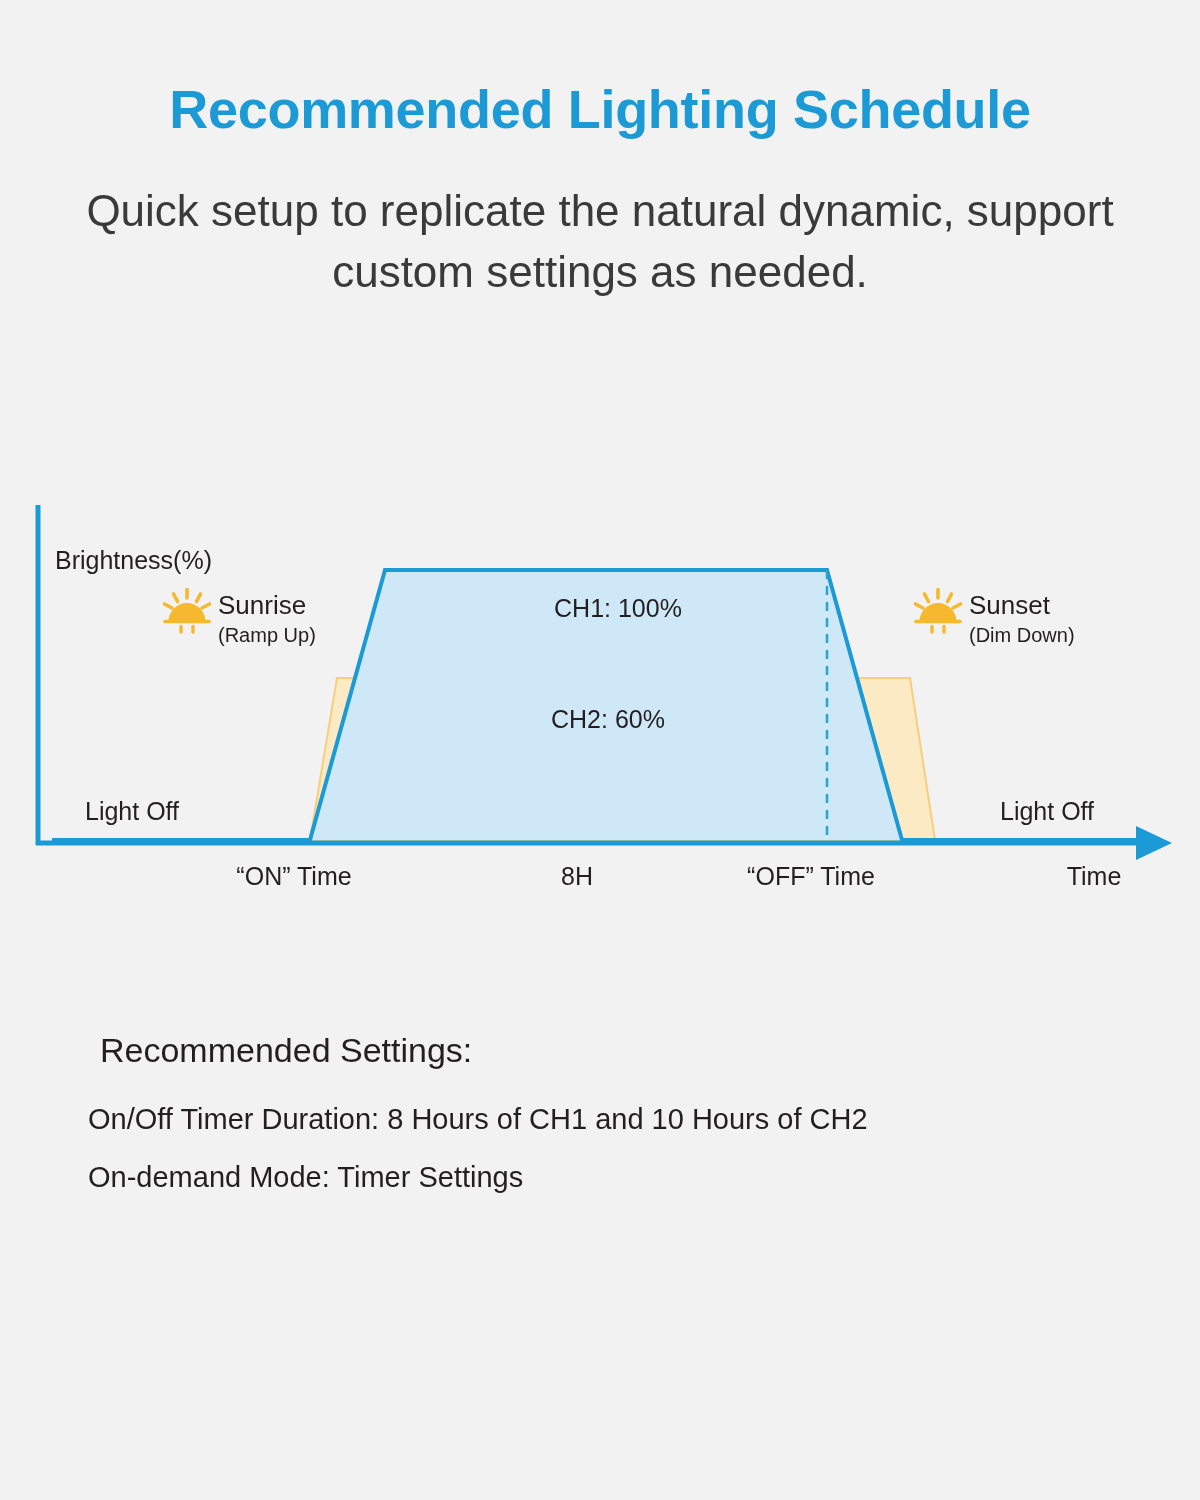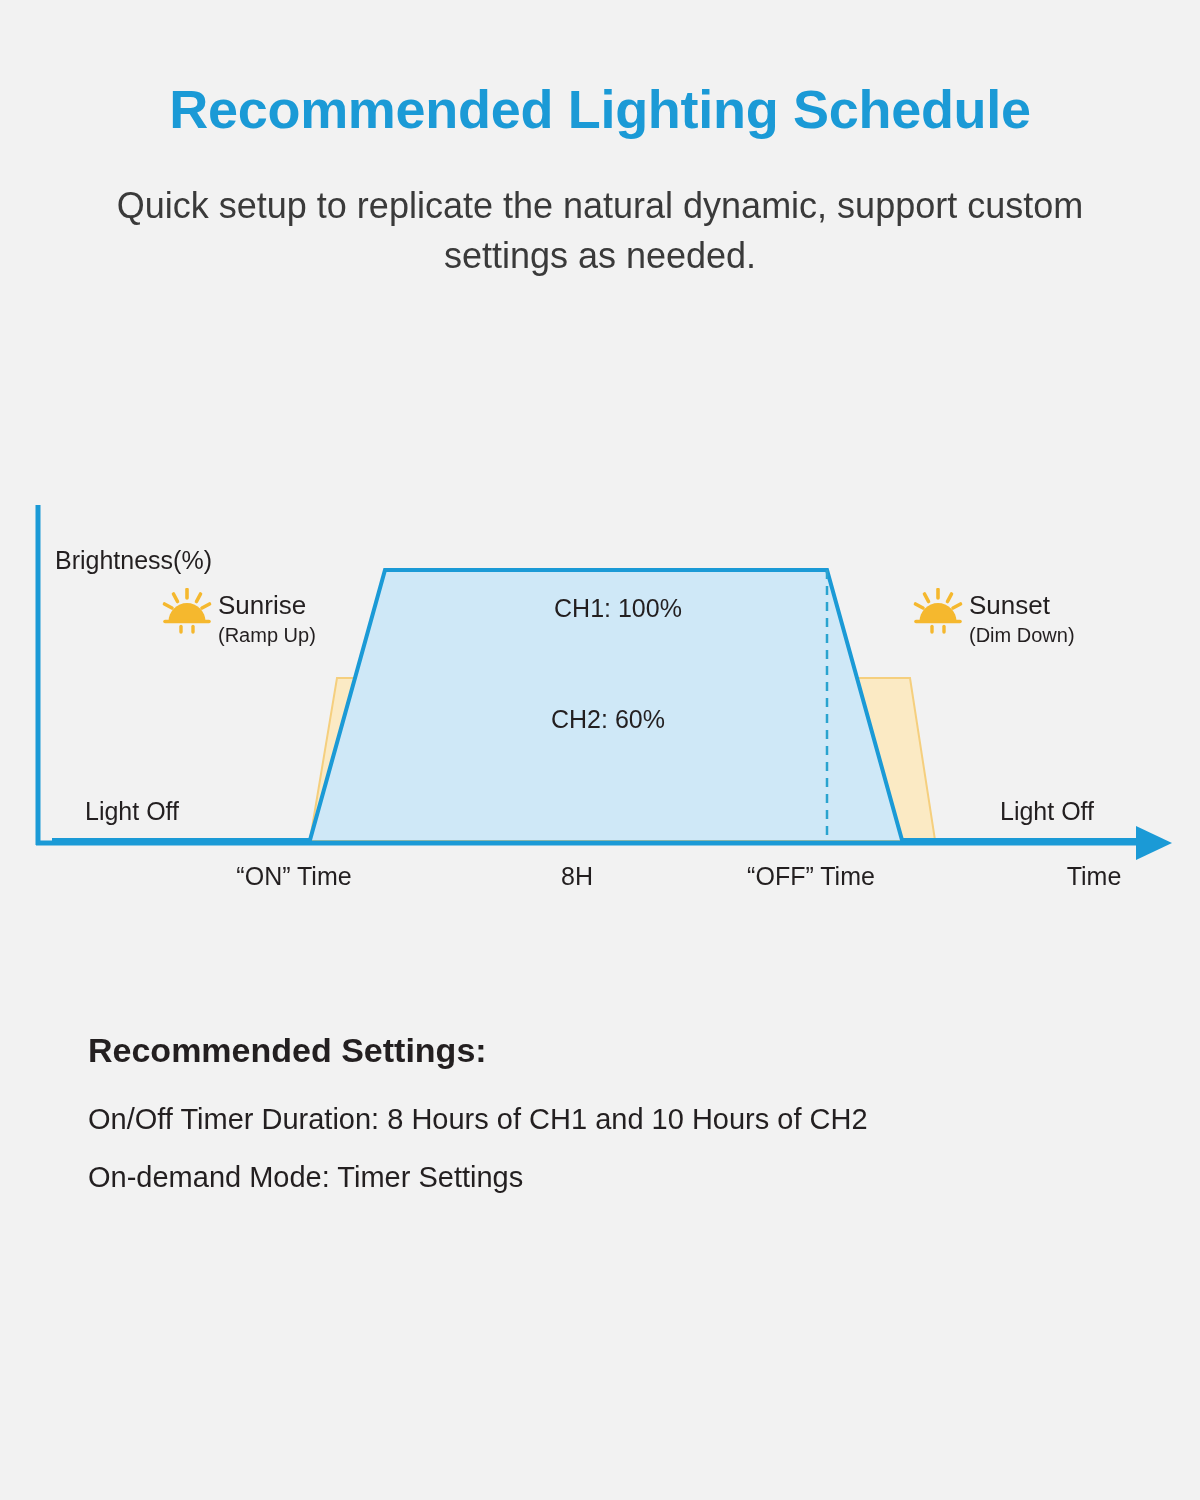--- a/index.html
+++ b/index.html
@@ -33,21 +33,21 @@
     font-size: 54px;
     font-weight: bold;
     color: #1b9ad6;
     letter-spacing: -0.3px;
     line-height: 1.1;
     margin: 0;
   }
   .page-subtitle {
     margin: 0;
     padding-top: 42px;
-    font-size: 36px;
+    font-size: 44px;
     font-weight: 400;
     color: #3a3a3a;
     line-height: 1.38;
     max-width: 1070px;
     margin-left: auto;
     margin-right: auto;
   }
 
   
   .chart-wrap {
@@ -87,23 +87,23 @@
 
   
   .settings {
     position: absolute;
     left: 88px;
     top: 1030px;
     width: 1020px;
   }
   .settings-heading {
     font-size: 34px;
-    font-weight: 700;
+    font-weight: 400;
     color: #231f20;
-    margin: 0 0 30px 0;
+    margin: 0 0 30px 12px;
     line-height: 1.2;
   }
   .settings-line {
     font-size: 29px;
     font-weight: 400;
     color: #231f20;
     margin: 8px 0 22px 0;
     line-height: 1.25;
   }
 </style>

